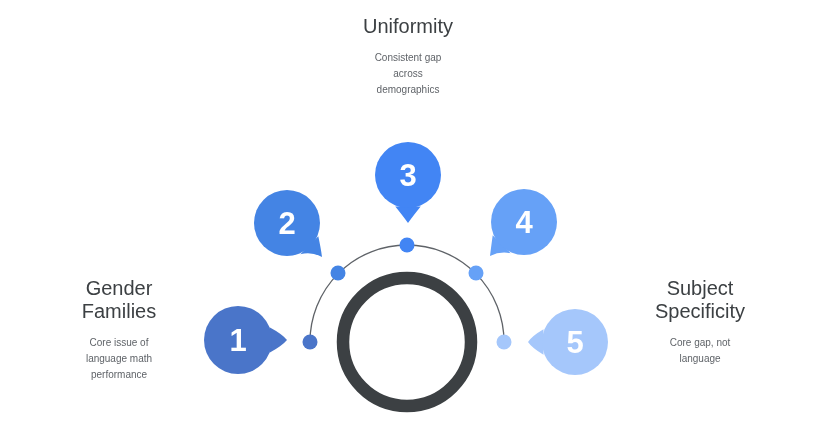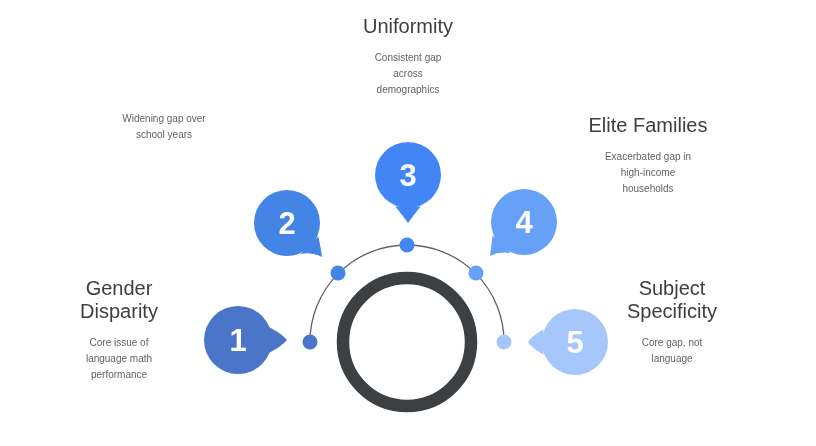--- a/index.html
+++ b/index.html
@@ -90,45 +90,37 @@
     <g fill="#a5c7fb">
       <circle cx="504" cy="342" r="7.5"></circle>
       <path d="M 543.5 329.3 Q 532 336 528 342 Q 532 348 543.5 354.7 Z"></path>
       <circle cx="575" cy="342" r="33"></circle>
       <text x="575" y="353" text-anchor="middle" fill="#ffffff" class="bubble-number">5</text>
     </g>
   </svg>
 
   <div class="step-block" style="left:34px; top:277px; width:170px;">
     <h2 class="step-title">Gender
-Disparity</h2>
+Families</h2>
     <p class="step-desc">Core issue of
 language math
 performance</p>
   </div>
 
   <div class="step-block" style="left:69px; top:111px; width:190px;">
-    <p class="step-desc">Widening gap over
-school years</p>
   </div>
 
   <div class="step-block" style="left:323px; top:15px; width:170px;">
     <h2 class="step-title">Uniformity</h2>
     <p class="step-desc">Consistent gap
 across
 demographics</p>
   </div>
 
-  <div class="step-block" style="left:553px; top:114px; width:190px;">
-    <h2 class="step-title">Elite Families</h2>
-    <p class="step-desc">Exacerbated gap in
-high-income
-households</p>
-  </div>
 
-  <div class="step-block" style="left:587px; top:277px; width:170px;">
+  <div class="step-block" style="left:615px; top:277px; width:170px;">
     <h2 class="step-title">Subject
 Specificity</h2>
     <p class="step-desc">Core gap, not
 language</p>
   </div>
 
 </div>
 
 </body></html>

